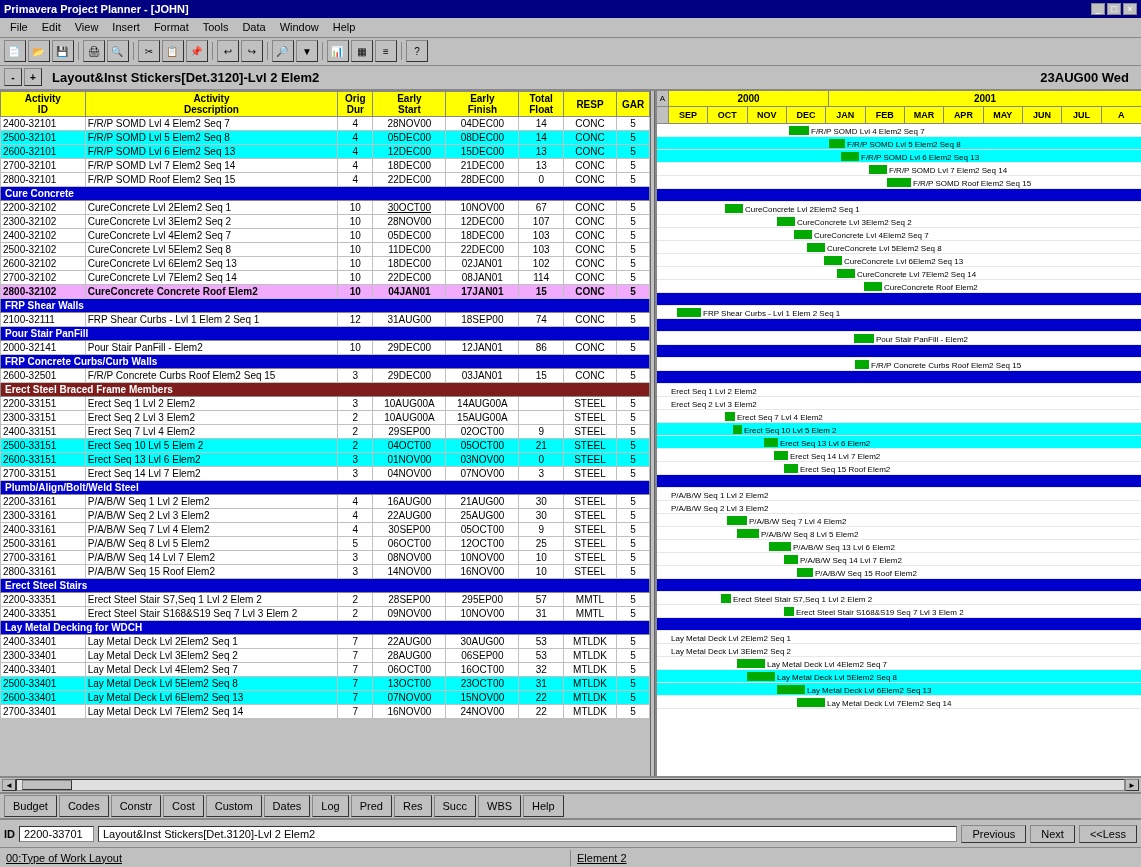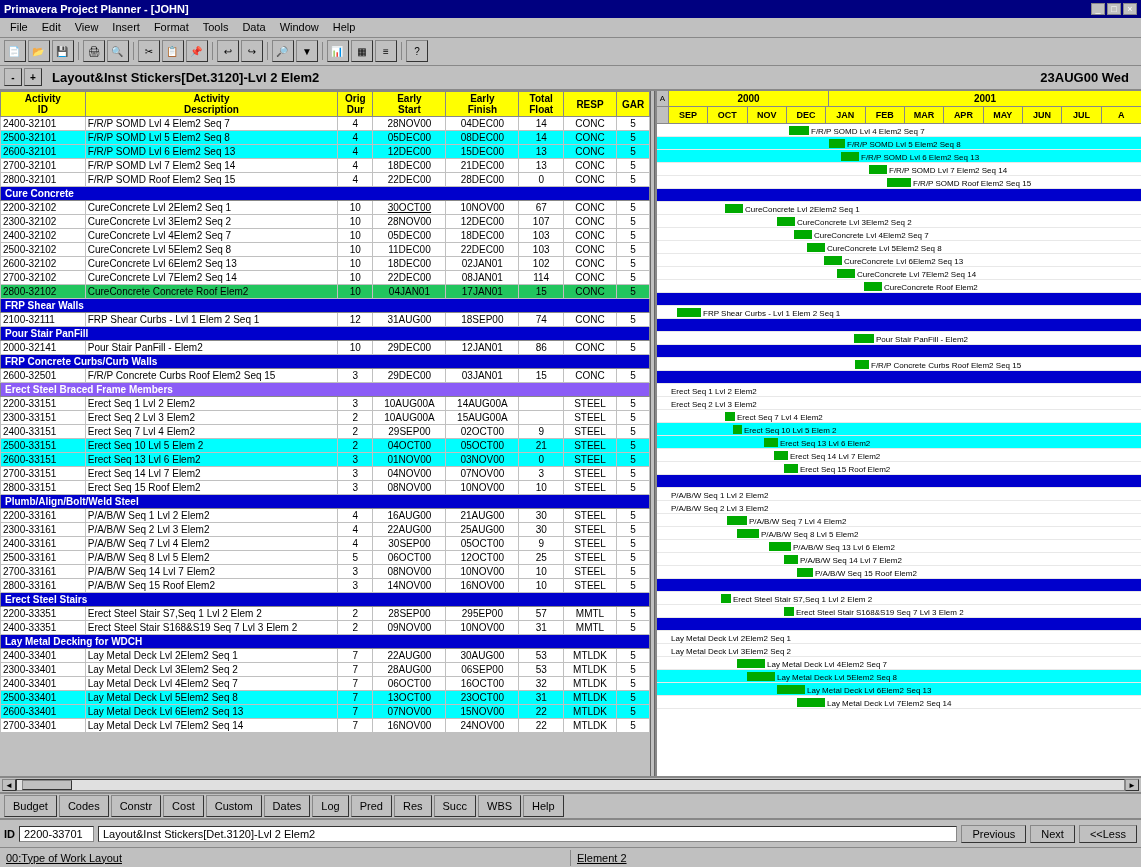--- a/index.html
+++ b/index.html
@@ -239,21 +239,21 @@
             <tr style="background: rgb(255, 255, 255); color: rgb(0, 0, 0);">
               <td style="border: 1px solid rgb(192, 192, 192); padding: 1px 2px; font-size: 10px; width: 72px;">2700-32102</td>
               <td style="border: 1px solid rgb(192, 192, 192); padding: 1px 2px; font-size: 10px; width: 198px;">CureConcrete Lvl 7Elem2 Seq 14</td>
               <td style="border: 1px solid rgb(192, 192, 192); padding: 1px 2px; font-size: 10px; width: 30px; text-align: center;">10</td>
               <td style="border: 1px solid rgb(192, 192, 192); padding: 1px 2px; font-size: 10px; width: 62px; text-align: center;">22DEC00</td>
               <td style="border: 1px solid rgb(192, 192, 192); padding: 1px 2px; font-size: 10px; width: 62px; text-align: center;">08JAN01</td>
               <td style="border: 1px solid rgb(192, 192, 192); padding: 1px 2px; font-size: 10px; width: 38px; text-align: center;">114</td>
               <td style="border: 1px solid rgb(192, 192, 192); padding: 1px 2px; font-size: 10px; width: 45px; text-align: center;">CONC</td>
               <td style="border: 1px solid rgb(192, 192, 192); padding: 1px 2px; font-size: 10px; width: 28px; text-align: center;">5</td>
             </tr>
-            <tr style="background: #22c55e; color: rgb(0, 0, 0);">
+            <tr style="background: #f0abfc; color: rgb(0, 0, 0); font-weight: bold;">
               <td style="border: 1px solid rgb(192, 192, 192); padding: 1px 2px; font-size: 10px; width: 72px;">2800-32102</td>
               <td style="border: 1px solid rgb(192, 192, 192); padding: 1px 2px; font-size: 10px; width: 198px;">CureConcrete Concrete Roof Elem2</td>
               <td style="border: 1px solid rgb(192, 192, 192); padding: 1px 2px; font-size: 10px; width: 30px; text-align: center;">10</td>
               <td style="border: 1px solid rgb(192, 192, 192); padding: 1px 2px; font-size: 10px; width: 62px; text-align: center;">04JAN01</td>
               <td style="border: 1px solid rgb(192, 192, 192); padding: 1px 2px; font-size: 10px; width: 62px; text-align: center;">17JAN01</td>
               <td style="border: 1px solid rgb(192, 192, 192); padding: 1px 2px; font-size: 10px; width: 38px; text-align: center;">15</td>
               <td style="border: 1px solid rgb(192, 192, 192); padding: 1px 2px; font-size: 10px; width: 45px; text-align: center;">CONC</td>
               <td style="border: 1px solid rgb(192, 192, 192); padding: 1px 2px; font-size: 10px; width: 28px; text-align: center;">5</td>
             </tr>
             <tr style="background: rgb(0, 0, 204); color: white; font-weight: bold;">
@@ -288,21 +288,21 @@
             <tr style="background: rgb(255, 255, 255); color: rgb(0, 0, 0);">
               <td style="border: 1px solid rgb(192, 192, 192); padding: 1px 2px; font-size: 10px; width: 72px;">2600-32501</td>
               <td style="border: 1px solid rgb(192, 192, 192); padding: 1px 2px; font-size: 10px; width: 198px;">F/R/P Concrete Curbs Roof Elem2 Seq 15</td>
               <td style="border: 1px solid rgb(192, 192, 192); padding: 1px 2px; font-size: 10px; width: 30px; text-align: center;">3</td>
               <td style="border: 1px solid rgb(192, 192, 192); padding: 1px 2px; font-size: 10px; width: 62px; text-align: center;">29DEC00</td>
               <td style="border: 1px solid rgb(192, 192, 192); padding: 1px 2px; font-size: 10px; width: 62px; text-align: center;">03JAN01</td>
               <td style="border: 1px solid rgb(192, 192, 192); padding: 1px 2px; font-size: 10px; width: 38px; text-align: center;">15</td>
               <td style="border: 1px solid rgb(192, 192, 192); padding: 1px 2px; font-size: 10px; width: 45px; text-align: center;">CONC</td>
               <td style="border: 1px solid rgb(192, 192, 192); padding: 1px 2px; font-size: 10px; width: 28px; text-align: center;">5</td>
             </tr>
-            <tr style="background: #8b5cf6; color: white; font-weight: bold; margin-top: 42px;">
+            <tr style="background: #7f1d1d; color: white; font-weight: bold; margin-top: 42px;">
               <td colspan="8" style="padding: 1px 4px; font-size: 10px; border: 1px solid rgb(136, 136, 136);">Erect Steel Braced Frame Members</td>
             </tr>
             <tr style="background: rgb(255, 255, 255); color: rgb(0, 0, 0);">
               <td style="border: 1px solid rgb(192, 192, 192); padding: 1px 2px; font-size: 10px; width: 72px;">2200-33151</td>
               <td style="border: 1px solid rgb(192, 192, 192); padding: 1px 2px; font-size: 10px; width: 198px;">Erect Seq 1 Lvl 2 Elem2</td>
               <td style="border: 1px solid rgb(192, 192, 192); padding: 1px 2px; font-size: 10px; width: 30px; text-align: center;">3</td>
               <td style="border: 1px solid rgb(192, 192, 192); padding: 1px 2px; font-size: 10px; width: 62px; text-align: center;">10AUG00A</td>
               <td style="border: 1px solid rgb(192, 192, 192); padding: 1px 2px; font-size: 10px; width: 62px; text-align: center;">14AUG00A</td>
               <td style="border: 1px solid rgb(192, 192, 192); padding: 1px 2px; font-size: 10px; width: 38px; text-align: center;"></td>
               <td style="border: 1px solid rgb(192, 192, 192); padding: 1px 2px; font-size: 10px; width: 45px; text-align: center;">STEEL</td>
@@ -348,30 +348,20 @@
               <td style="border: 1px solid rgb(192, 192, 192); padding: 1px 2px; font-size: 10px; width: 45px; text-align: center;">STEEL</td>
               <td style="border: 1px solid rgb(192, 192, 192); padding: 1px 2px; font-size: 10px; width: 28px; text-align: center;">5</td>
             </tr>
             <tr style="background: rgb(255, 255, 255); color: rgb(0, 0, 0);">
               <td style="border: 1px solid rgb(192, 192, 192); padding: 1px 2px; font-size: 10px; width: 72px;">2700-33151</td>
               <td style="border: 1px solid rgb(192, 192, 192); padding: 1px 2px; font-size: 10px; width: 198px;">Erect Seq 14 Lvl 7 Elem2</td>
               <td style="border: 1px solid rgb(192, 192, 192); padding: 1px 2px; font-size: 10px; width: 30px; text-align: center;">3</td>
               <td style="border: 1px solid rgb(192, 192, 192); padding: 1px 2px; font-size: 10px; width: 62px; text-align: center;">04NOV00</td>
               <td style="border: 1px solid rgb(192, 192, 192); padding: 1px 2px; font-size: 10px; width: 62px; text-align: center;">07NOV00</td>
               <td style="border: 1px solid rgb(192, 192, 192); padding: 1px 2px; font-size: 10px; width: 38px; text-align: center;">3</td>
-              <td style="border: 1px solid rgb(192, 192, 192); padding: 1px 2px; font-size: 10px; width: 45px; text-align: center;">STEEL</td>
-              <td style="border: 1px solid rgb(192, 192, 192); padding: 1px 2px; font-size: 10px; width: 28px; text-align: center;">5</td>
-            </tr>
-            <tr style="background: rgb(255, 255, 255); color: rgb(0, 0, 0);">
-              <td style="border: 1px solid rgb(192, 192, 192); padding: 1px 2px; font-size: 10px; width: 72px;">2800-33151</td>
-              <td style="border: 1px solid rgb(192, 192, 192); padding: 1px 2px; font-size: 10px; width: 198px;">Erect Seq 15 Roof Elem2</td>
-              <td style="border: 1px solid rgb(192, 192, 192); padding: 1px 2px; font-size: 10px; width: 30px; text-align: center;">3</td>
-              <td style="border: 1px solid rgb(192, 192, 192); padding: 1px 2px; font-size: 10px; width: 62px; text-align: center;">08NOV00</td>
-              <td style="border: 1px solid rgb(192, 192, 192); padding: 1px 2px; font-size: 10px; width: 62px; text-align: center;">10NOV00</td>
-              <td style="border: 1px solid rgb(192, 192, 192); padding: 1px 2px; font-size: 10px; width: 38px; text-align: center;">10</td>
               <td style="border: 1px solid rgb(192, 192, 192); padding: 1px 2px; font-size: 10px; width: 45px; text-align: center;">STEEL</td>
               <td style="border: 1px solid rgb(192, 192, 192); padding: 1px 2px; font-size: 10px; width: 28px; text-align: center;">5</td>
             </tr>
             <tr style="background: rgb(0, 0, 204); color: white; font-weight: bold;">
               <td colspan="8" style="padding: 1px 4px; font-size: 10px; border: 1px solid rgb(136, 136, 136);">Plumb/Align/Bolt/Weld Steel</td>
             </tr>
             <tr style="background: rgb(255, 255, 255); color: rgb(0, 0, 0);">
               <td style="border: 1px solid rgb(192, 192, 192); padding: 1px 2px; font-size: 10px; width: 72px;">2200-33161</td>
               <td style="border: 1px solid rgb(192, 192, 192); padding: 1px 2px; font-size: 10px; width: 198px;">P/A/B/W Seq 1 Lvl 2 Elem2</td>
               <td style="border: 1px solid rgb(192, 192, 192); padding: 1px 2px; font-size: 10px; width: 30px; text-align: center;">4</td>

